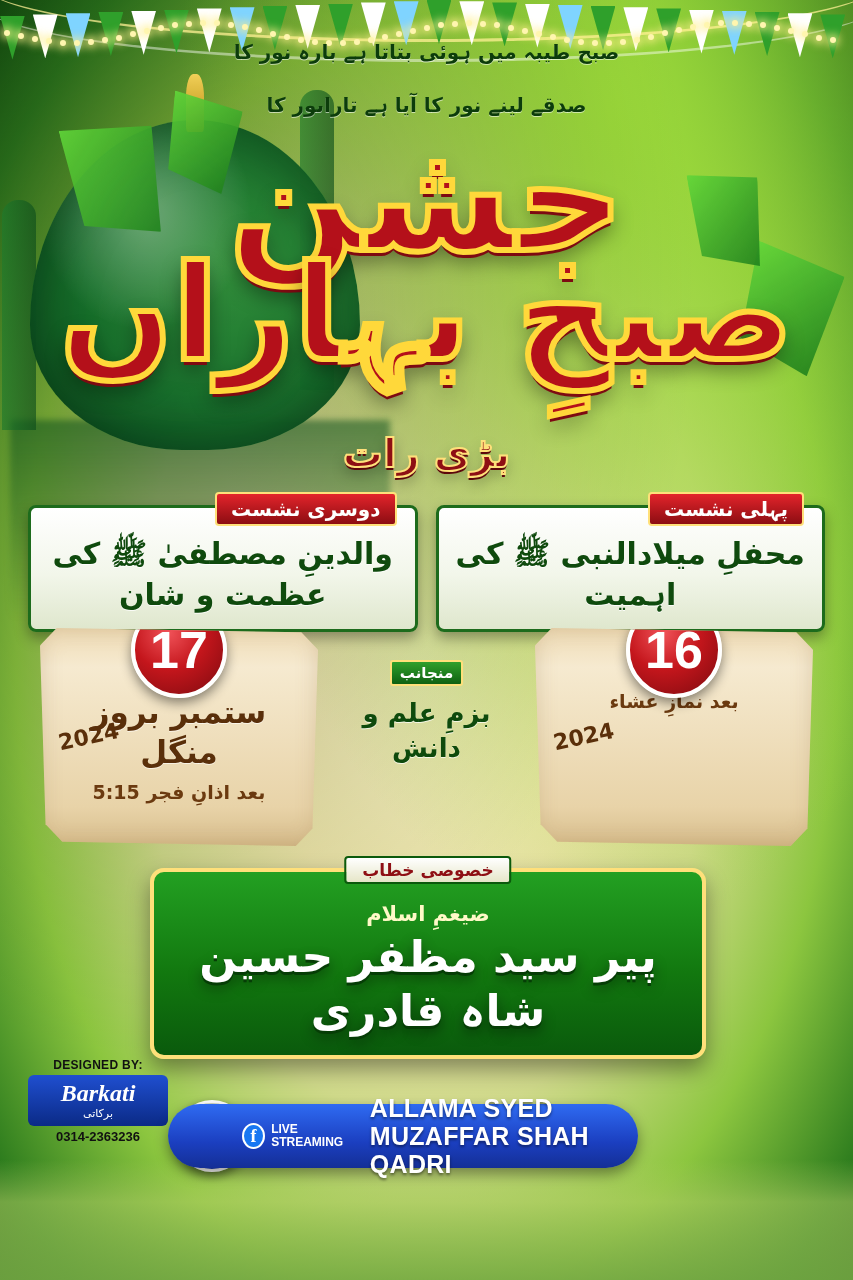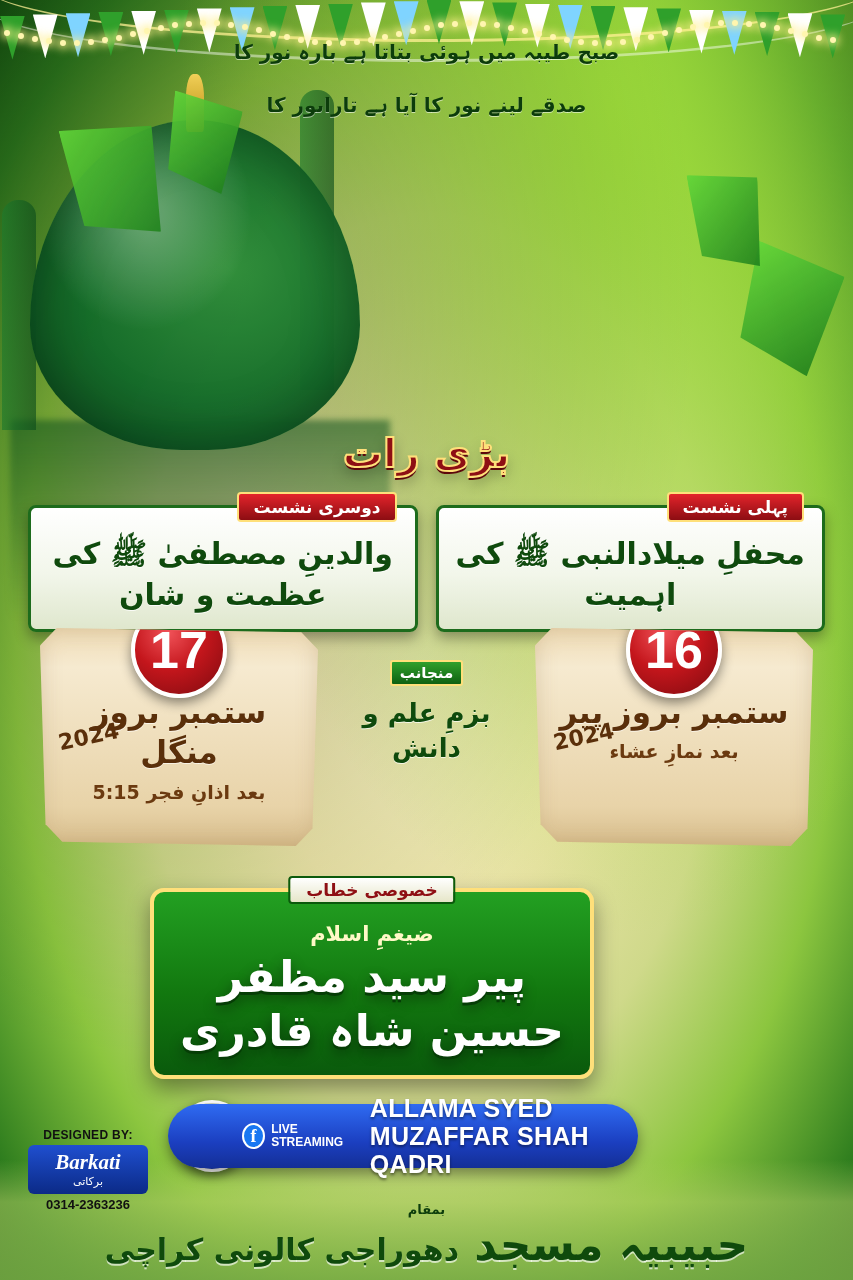--- a/index.html
+++ b/index.html
@@ -128,21 +128,21 @@
     border: 3px solid #1d6b1c;
     border-radius: 8px;
     box-shadow: 0 6px 14px rgba(0,0,0,.35);
     padding: 26px 14px 14px;
     min-height: 92px;
     display:flex; align-items:center; justify-content:center;
   }
   .session .tag{
     position:absolute; top: -16px; right: 18px;
     background: linear-gradient(180deg,#e3242b,#8c0d12);
-    color:#fff; font-size: 17px; font-weight: 700;
+    color:#fff; font-size: 20px; font-weight: 700;
     padding: 3px 14px; border-radius: 4px;
     border: 2px solid #ffe07a;
     white-space: nowrap;
   }
   .session .txt{
     font-size: 30px; font-weight: 700; color:#0f4a0d;
     text-align:center; line-height:1.35;
     text-shadow: 0 1px 0 rgba(255,255,255,.8);
   }
 
@@ -198,61 +198,60 @@
     padding: 2px 8px; border-radius: 3px; display:inline-block;
   }
   .mid-banner .mb-text{
     margin-top: 10px; font-size: 26px; font-weight:700; color:#0e4a0c;
     line-height: 1.35;
     text-shadow: 0 1px 0 rgba(255,255,255,.7);
   }
 
   
   .speaker-panel{
-    position:absolute; top: 868px; left: 150px; width: 444px;
+    position:absolute; top: 868px; left: 150px; width: 556px;
     background: linear-gradient(180deg,#23a022 0%, #12780f 55%, #0a5a0c 100%);
     border: 4px solid #ffe07a;
     border-radius: 14px;
     box-shadow: 0 10px 22px rgba(0,0,0,.4);
     padding: 16px 16px 18px;
     text-align:center;
-    margin-top:20px;
   }
   .speaker-panel .khitab{
     position:absolute; top:-16px; left:50%; transform:translateX(-50%);
     background: linear-gradient(180deg,#fff,#e6e6c8);
     border: 2px solid #0b5a0c; border-radius: 4px;
     color:#8e0f14; font-size: 17px; font-weight:700;
     padding: 2px 16px; white-space: nowrap;
   }
   .speaker-panel .honor{
     margin-top: 14px; color:#fff9c7; font-size: 21px; font-weight:700;
   }
   .speaker-panel .name{
     margin-top: 4px; color:#ffffff; font-size: 44px; font-weight:700;
     line-height: 1.22;
     text-shadow: 0 3px 0 #063d06, 0 6px 14px rgba(0,0,0,.45);
   }
 
   
   .designer{
-    position:absolute; left: 28px; top: 1128px; width: 120px;
+    position:absolute; left: 28px; top: 1058px; width: 140px;
     text-align:center;
   }
   .designer .dtitle{
     font-size: 12px; font-weight:700; color:#111; letter-spacing:.3px;
   }
   .designer .dbox{
     margin-top: 3px;
     background: linear-gradient(180deg,#1f4fd0,#0b2a86);
     border-radius: 6px; padding: 5px 4px 6px; color:#fff;
   }
   .designer .dbox .brand{
     font-family:"Liberation Serif", serif; font-style: italic;
-    font-size: 21px; font-weight:700;
+    font-size: 24px; font-weight:700;
   }
   .designer .dbox .brand-ur{ font-size: 11px; }
   .designer .phone{
     margin-top: 3px; font-size: 13px; font-weight:700; color:#111;
   }
 
   
   .livebar{
     position:absolute; left: 168px; top: 1104px; width: 470px; height: 64px;
     background: linear-gradient(180deg,#2f6bf2 0%, #1b3fc0 60%, #142f96 100%);
@@ -426,42 +425,42 @@
         <div class="dot" style="left: 830px; top: 33.2917px;"></div>
       </div>
   </div>
   <div class="ground"></div>
 
   <div class="top-couplet urdu">
     <div>صبح طیبہ میں ہوئی بتاتا ہے بارہ نور کا</div>
     <div>صدقے لینے نور کا آیا ہے تاراںور کا</div>
   </div>
 
+  <div class="main-title urdu">
+    <span>جشن</span>
+    <span class="l2">صبحِ بہاراں</span>
+  </div>
 
   <div class="subtitle-badi urdu">بڑی رات</div>
 
   <div class="sessions">
     <div class="session">
       <div class="tag urdu">پہلی نشست</div>
       <div class="txt urdu">محفلِ میلادالنبی ﷺ کی اہمیت</div>
     </div>
     <div class="session">
       <div class="tag urdu">دوسری نشست</div>
       <div class="txt urdu">والدینِ مصطفیٰ ﷺ کی عظمت و شان</div>
     </div>
   </div>
 
   <div class="scrolls">
     <div class="scroll">
       <div class="datebadge">16</div>
       <div class="year urdu">2024</div>
-      <div class="line-main urdu">
-        <span>ستمبر</span>
-        <span>بروز پیر</span>
-      </div>
       <div class="line-sub urdu">بعد نمازِ عشاء</div>
     </div>
 
     <div class="scroll">
       <div class="datebadge">17</div>
       <div class="year urdu">2024</div>
       <div class="line-main urdu">
         <span>ستمبر</span>
         <span>بروز منگل</span>
       </div>
@@ -496,20 +495,13 @@
   <div class="livebar">
     <div class="fb">f</div>
     <div class="livetxt">LIVE
 STREAMING</div>
     <div class="who">
       <div>ALLAMA SYED</div>
       <div>MUZAFFAR SHAH QADRI</div>
     </div>
   </div>
 
-  <div class="bottom">
-    <div class="logo urdu">بمقام</div>
-    <div class="masjid urdu">
-      <span>حبیبیہ مسجد</span>
-      <span class="small">دھوراجی کالونی کراچی</span>
-    </div>
-  </div>
 </div>
 
 </body></html>

